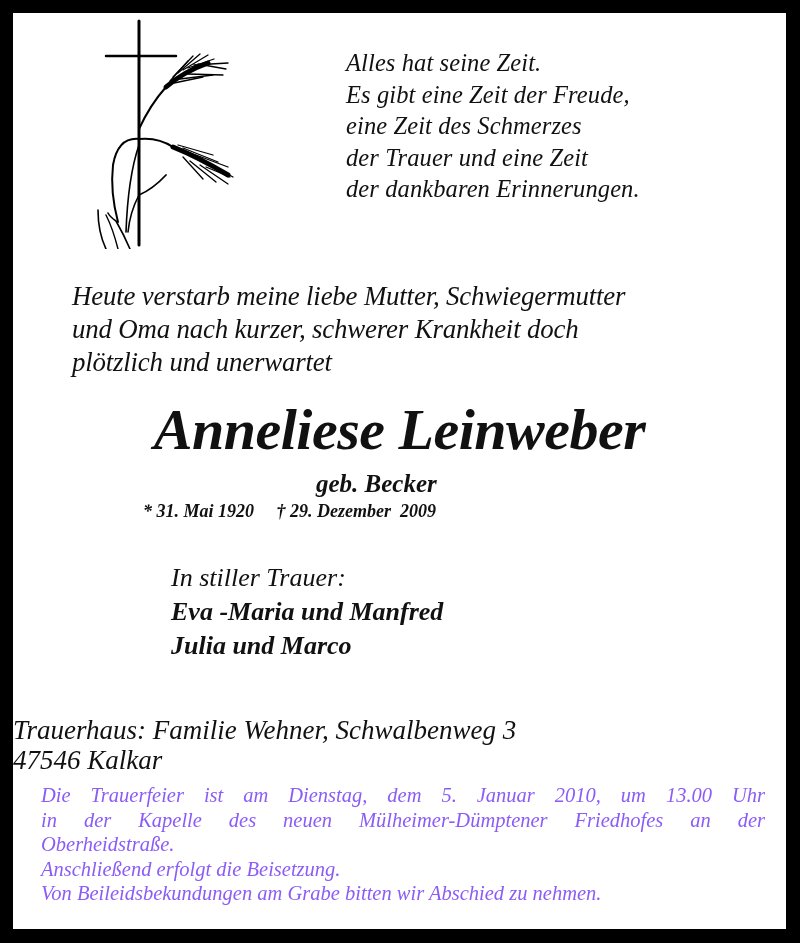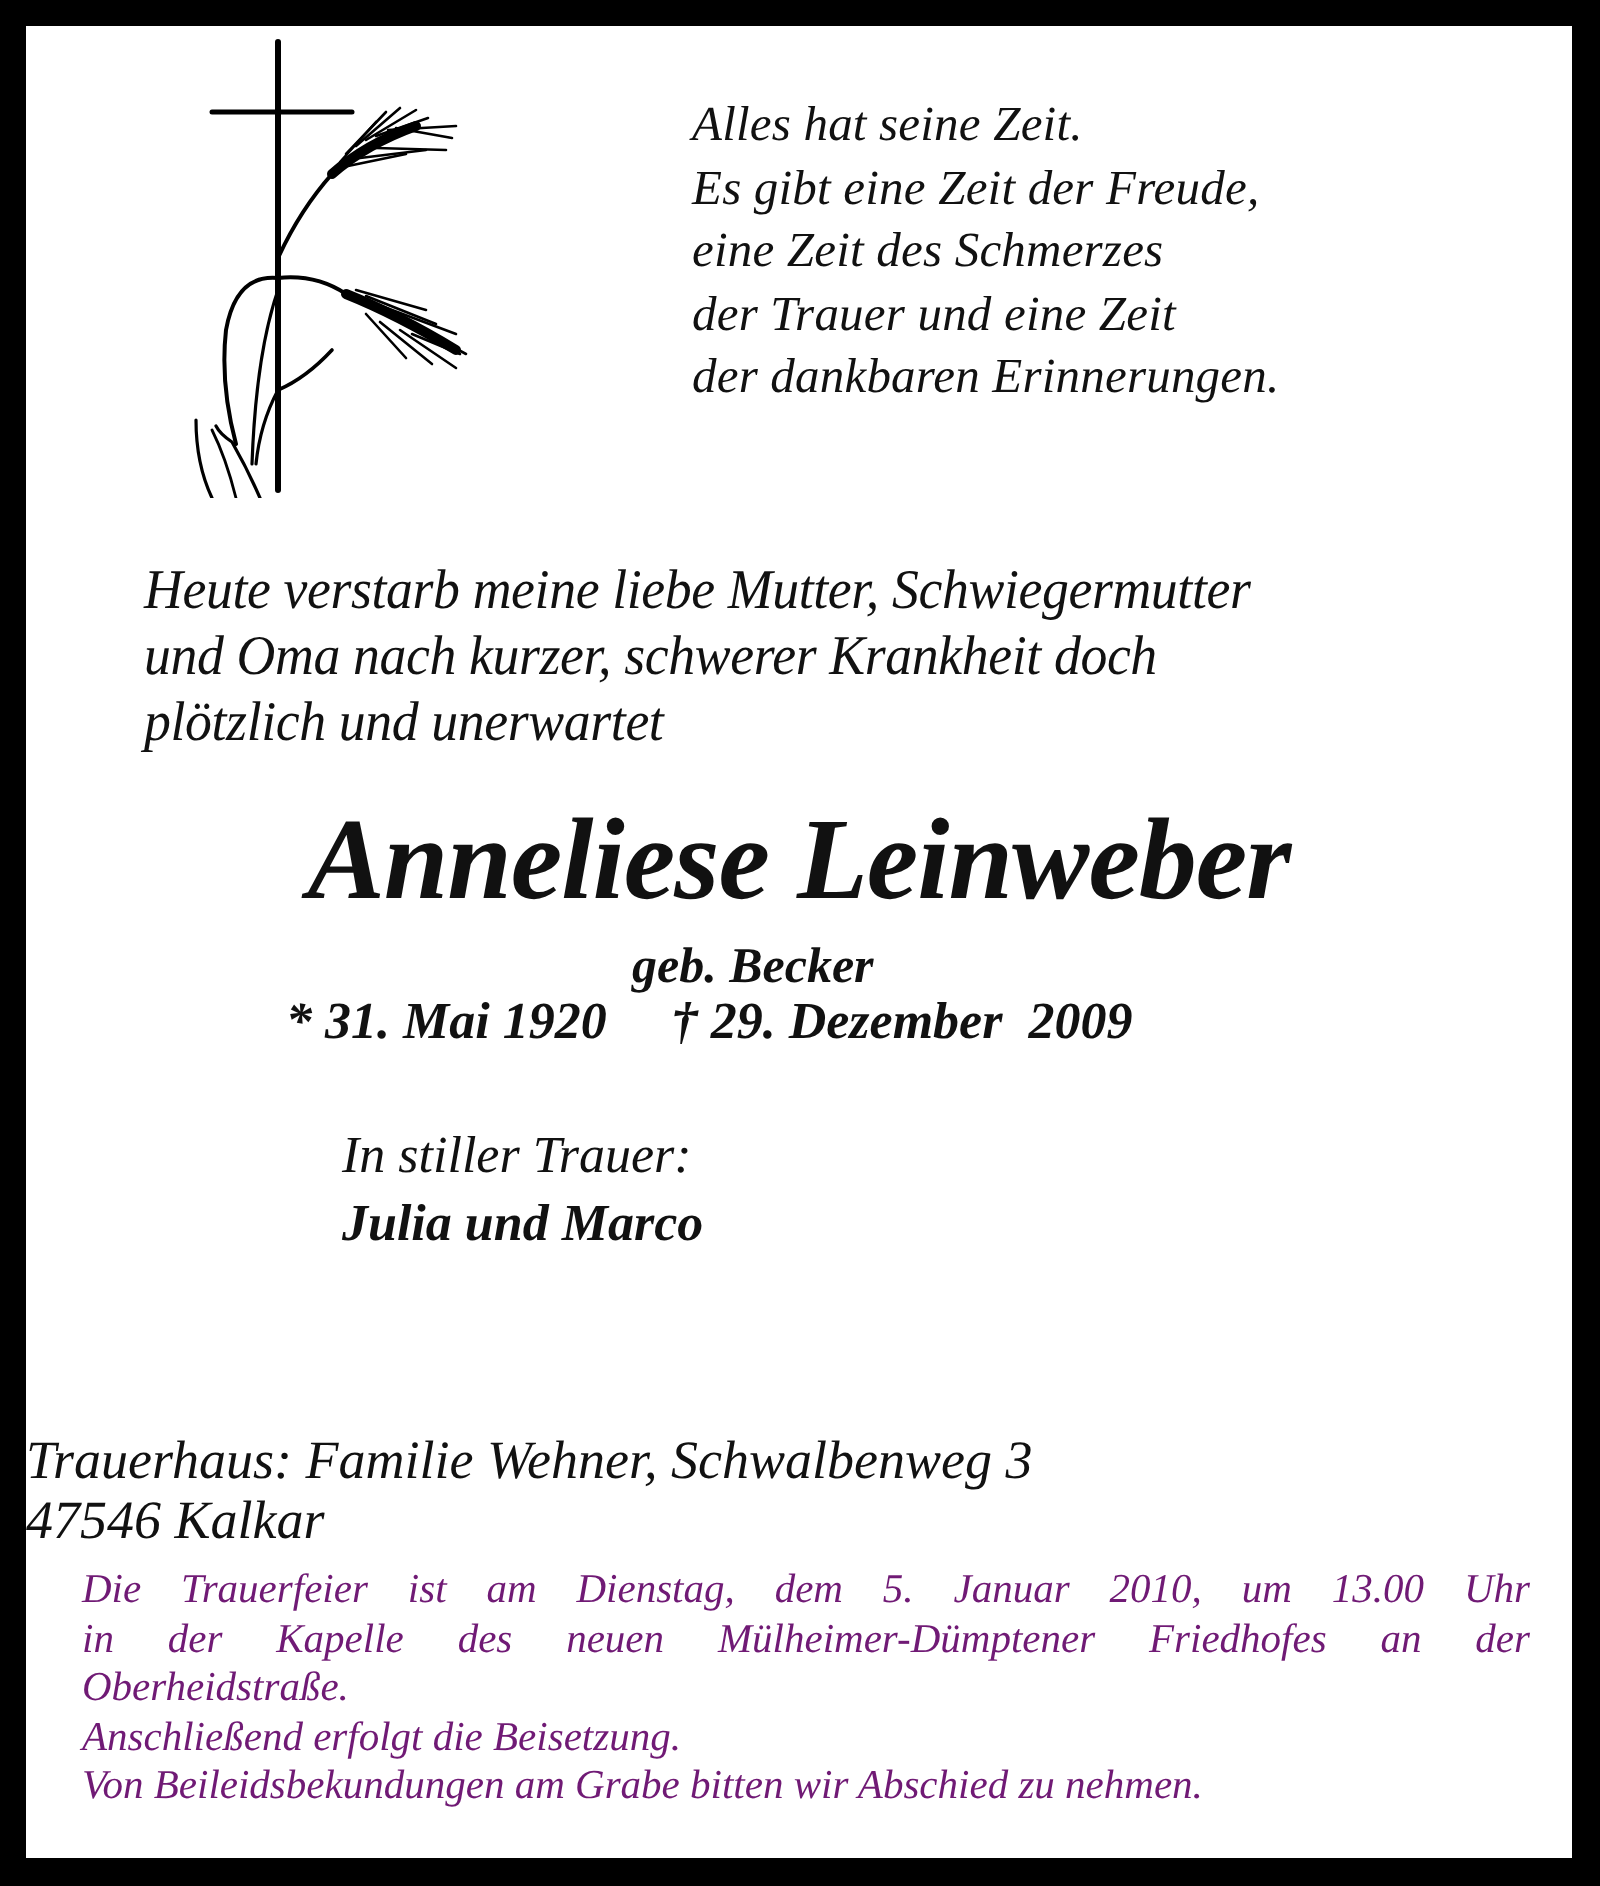--- a/index.html
+++ b/index.html
@@ -29,35 +29,35 @@
     font-size: 58px; line-height: 70px; letter-spacing: -0.5px;
   }
   .nee {
     position: absolute; left: 303px; top: 456px;
     font-family: "Liberation Serif", serif; font-style: italic; font-weight: bold;
     font-size: 25px; line-height: 30px;
   }
   .dates {
     position: absolute; left: 130px; top: 482px;
     font-family: "Liberation Serif", serif; font-style: italic; font-weight: bold;
-    font-size: 26px; line-height: 32px; white-space: pre;
+    font-size: 18px; line-height: 32px; white-space: pre;
   }
   .mourners { position: absolute; left: 158px; top: 548px; font-family: "Liberation Serif", serif; font-style: italic; }
   .mourners .lead { font-size: 26px; line-height: 34px; }
   .mourners .b { font-weight: bold; font-size: 26px; line-height: 34px; white-space: nowrap; }
   .mourners .b.last { margin-top: 4px; }
   .house {
     position: absolute; left: 0; width: 773px; top: 702px; 
     font-family: "Liberation Serif", serif; font-style: italic;
     font-size: 27px; line-height: 30px;
   }
   .details {
     position: absolute; left: 28px; width: 724px; top: 770px;
     font-family: "Liberation Serif", serif; font-style: italic;
-    font-size: 20.5px; line-height: 24.5px; color: #701a75;
+    font-size: 20.5px; line-height: 24.5px; color: #8b5cf6;
   }
   .details .j { text-align: justify; text-align-last: justify; }
   .details div { white-space: nowrap; }
   .details .j { white-space: normal; }
 </style>
 </head>
 <body>
 
 <div class="card">
 
@@ -119,20 +119,21 @@
     <div>und Oma nach kurzer, schwerer Krankheit doch</div>
     <div>plötzlich und unerwartet</div>
   </div>
 
   <div class="name">Anneliese Leinweber</div>
   <div class="nee">geb. Becker</div>
   <div class="dates">* 31. Mai 1920     † 29. Dezember  2009</div>
 
   <div class="mourners">
     <div class="lead">In stiller Trauer:</div>
+    <div class="b">Eva -Maria und Manfred</div>
     <div class="b">Julia und Marco</div>
   </div>
 
   <div class="house">
     <div>Trauerhaus: Familie Wehner, Schwalbenweg 3</div>
     <div>47546 Kalkar</div>
   </div>
 
   <div class="details">
     <div class="j">Die Trauerfeier ist am Dienstag, dem 5. Januar 2010, um 13.00 Uhr</div>

